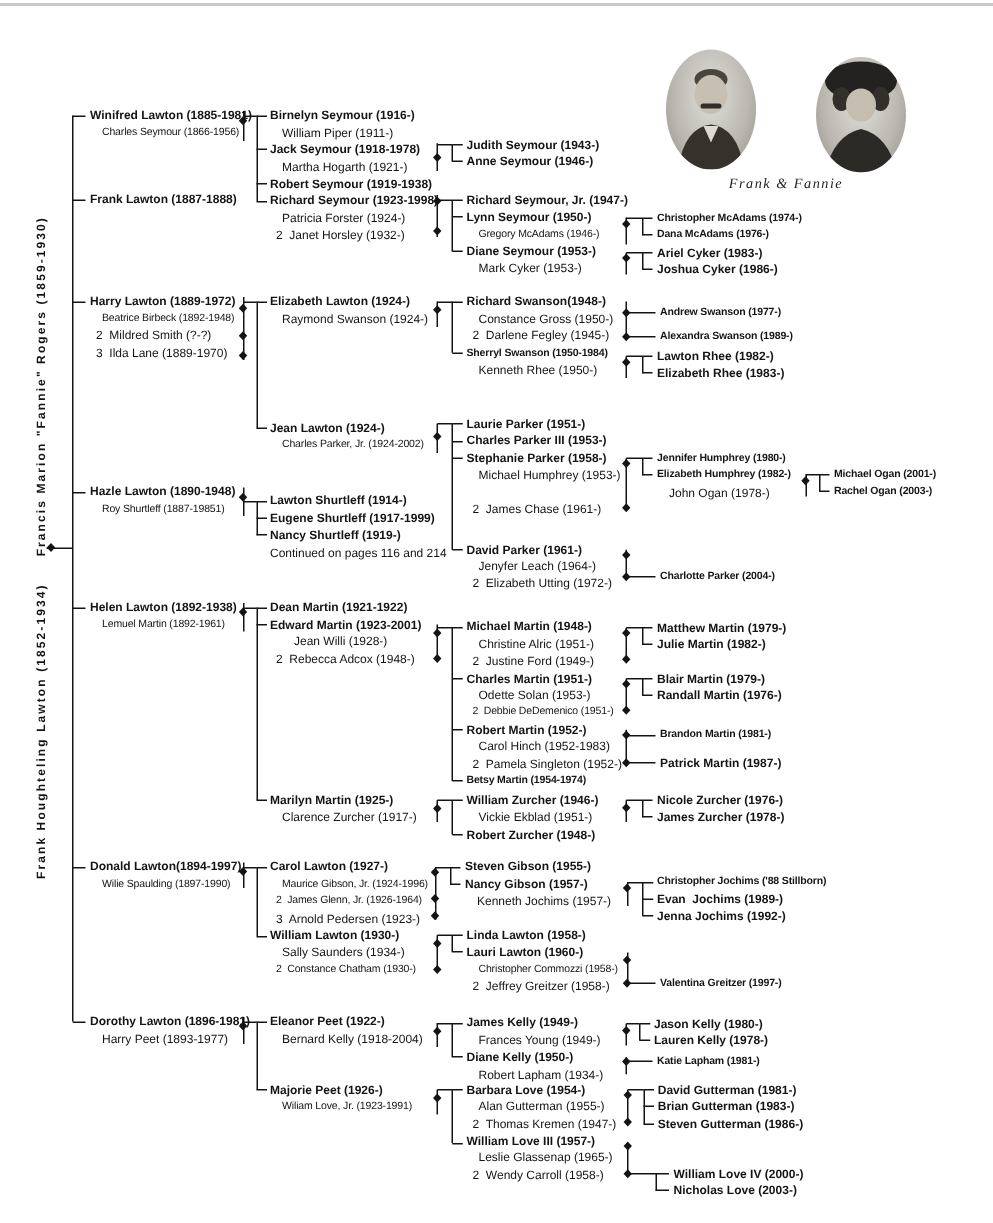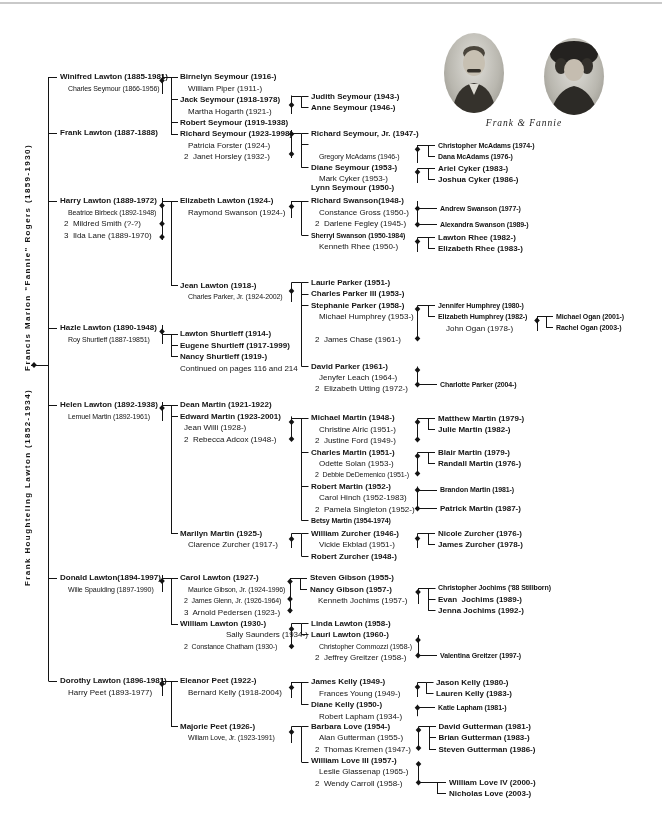--- a/index.html
+++ b/index.html
@@ -302,65 +302,65 @@
         <div class="ln p" style="top: 39.9px; left: 0px;">Robert Seymour (1919-1938)</div>
         <div class="ln p" style="top: 51.3px; left: 0px;">Richard Seymour (1923-1998)</div>
         <div class="ln s" style="top: 62.7px; left: 8px;">Patricia Forster (1924-)</div>
         <div class="ln s2" style="top: 74.1px; left: 4px;">2  Janet Horsley (1932-)</div>
       </div>
       <div class="grp" style="left: 180px; top: 201px;">
         <div class="ln p" style="top: -5.7px; left: 0px;">Elizabeth Lawton (1924-)</div>
         <div class="ln s" style="top: 5.7px; left: 8px;">Raymond Swanson (1924-)</div>
       </div>
       <div class="grp" style="left: 180px; top: 285.5px;">
-        <div class="ln p" style="top: -5.7px; left: 0px;">Jean Lawton (1918-)</div>
+        <div class="ln p" style="top: -5.7px; left: 0px;">Jean Lawton (1924-)</div>
         <div class="ln s c" style="top: 5.7px; left: 8px;">Charles Parker, Jr. (1924-2002)</div>
       </div>
       <div class="grp" style="left: 180px; top: 334px;">
         <div class="ln p" style="top: -5.7px; left: 0px;">Lawton Shurtleff (1914-)</div>
         <div class="ln p" style="top: 5.7px; left: 0px;">Eugene Shurtleff (1917-1999)</div>
         <div class="ln p" style="top: 17.1px; left: 0px;">Nancy Shurtleff (1919-)</div>
         <div class="ln note" style="top: 28.5px; left: 0;">Continued on pages 116 and 214</div>
       </div>
       <div class="grp" style="left: 180px; top: 405px;">
         <div class="ln p" style="top: -5.7px; left: 0px;">Dean Martin (1921-1922)</div>
         <div class="ln p" style="top: 5.7px; left: 0px;">Edward Martin (1923-2001)</div>
-        <div class="ln s" style="top: 17.1px; left: 4px; text-align: center;">Jean Willi (1928-)</div>
+        <div class="ln s" style="top: 17.1px; left: 16px; text-align: center;">Jean Willi (1928-)</div>
         <div class="ln s2" style="top: 28.5px; left: 4px;">2  Rebecca Adcox (1948-)</div>
       </div>
       <div class="grp" style="left: 180px; top: 533.5px;">
         <div class="ln p" style="top: -5.7px; left: 0px;">Marilyn Martin (1925-)</div>
         <div class="ln s" style="top: 5.7px; left: 8px;">Clarence Zurcher (1917-)</div>
       </div>
       <div class="grp" style="left: 180px; top: 578px;">
         <div class="ln p" style="top: -5.7px; left: 0px;">Carol Lawton (1927-)</div>
         <div class="ln s c" style="top: 5.7px; left: 8px;">Maurice Gibson, Jr. (1924-1996)</div>
         <div class="ln s2 c" style="top: 17.1px; left: 4px;">2  James Glenn, Jr. (1926-1964)</div>
         <div class="ln s2" style="top: 28.5px; left: 4px;">3  Arnold Pedersen (1923-)</div>
       </div>
       <div class="grp" style="left: 180px; top: 623.5px;">
         <div class="ln p" style="top: -5.7px; left: 0px;">William Lawton (1930-)</div>
-        <div class="ln s" style="top: 5.7px; left: 8px; margin-left: 38px;">Sally Saunders (1934-)</div>
+        <div class="ln s" style="top: 5.7px; left: 8px;">Sally Saunders (1934-)</div>
         <div class="ln s2 c" style="top: 17.1px; left: 4px;">2  Constance Chatham (1930-)</div>
       </div>
       <div class="grp" style="left: 180px; top: 681px;">
         <div class="ln p" style="top: -5.7px; left: 0px;">Eleanor Peet (1922-)</div>
         <div class="ln s" style="top: 5.7px; left: 8px;">Bernard Kelly (1918-2004)</div>
       </div>
       <div class="grp" style="left: 180px; top: 726.5px;">
         <div class="ln p" style="top: -5.7px; left: 0px;">Majorie Peet (1926-)</div>
         <div class="ln s c" style="top: 5.7px; left: 8px;">Wiliam Love, Jr. (1923-1991)</div>
       </div>
       <div class="grp" style="left: 311px; top: 96.5px;">
         <div class="ln p" style="top: -5.7px; left: 0px;">Judith Seymour (1943-)</div>
         <div class="ln p" style="top: 5.7px; left: 0px;">Anne Seymour (1946-)</div>
       </div>
       <div class="grp" style="left: 311px; top: 133.5px;">
         <div class="ln p" style="top: -5.7px; left: 0px;">Richard Seymour, Jr. (1947-)</div>
-        <div class="ln p" style="top: 5.7px; left: 0px; margin-top: 43px;">Lynn Seymour (1950-)</div>
+        <div class="ln p" style="top: 5.7px; left: 0px;">Lynn Seymour (1950-)</div>
         <div class="ln s c" style="top: 17.1px; left: 8px;">Gregory McAdams (1946-)</div>
         <div class="ln p" style="top: 28.5px; left: 0px;">Diane Seymour (1953-)</div>
         <div class="ln s" style="top: 39.9px; left: 8px;">Mark Cyker (1953-)</div>
       </div>
       <div class="grp" style="left: 311px; top: 201px;">
         <div class="ln p" style="top: -5.7px; left: 0px;">Richard Swanson(1948-)</div>
         <div class="ln s" style="top: 5.7px; left: 8px;">Constance Gross (1950-)</div>
         <div class="ln s2" style="top: 17.1px; left: 4px;">2  Darlene Fegley (1945-)</div>
         <div class="ln p c" style="top: 28.5px; left: 0px;">Sherryl Swanson (1950-1984)</div>
         <div class="ln s" style="top: 39.9px; left: 8px;">Kenneth Rhee (1950-)</div>
@@ -464,21 +464,21 @@
       <div class="grp" style="left: 438px; top: 588px;">
         <div class="ln p c" style="top: -5.7px; left: 0px;">Christopher Jochims ('88 Stillborn)</div>
         <div class="ln p" style="top: 5.7px; left: 0px;">Evan  Jochims (1989-)</div>
         <div class="ln p" style="top: 17.1px; left: 0px;">Jenna Jochims (1992-)</div>
       </div>
       <div class="grp" style="left: 440px; top: 655.5px;">
         <div class="ln p c" style="top: -5.7px; left: 0px;">Valentina Greitzer (1997-)</div>
       </div>
       <div class="grp" style="left: 436px; top: 682.5px;">
         <div class="ln p" style="top: -5.7px; left: 0px;">Jason Kelly (1980-)</div>
-        <div class="ln p" style="top: 5.7px; left: 0px;">Lauren Kelly (1983-)</div>
+        <div class="ln p" style="top: 5.7px; left: 0px;">Lauren Kelly (1978-)</div>
       </div>
       <div class="grp" style="left: 438px; top: 707.7px;">
         <div class="ln p c" style="top: -5.7px; left: 0px;">Katie Lapham (1981-)</div>
       </div>
       <div class="grp" style="left: 438.5px; top: 726.5px;">
         <div class="ln p" style="top: -5.7px; left: 0px;">David Gutterman (1981-)</div>
         <div class="ln p" style="top: 5.7px; left: 0px;">Brian Gutterman (1983-)</div>
         <div class="ln p" style="top: 17.1px; left: 0px;">Steven Gutterman (1986-)</div>
       </div>
       <div class="grp" style="left: 449px; top: 782.5px;">

